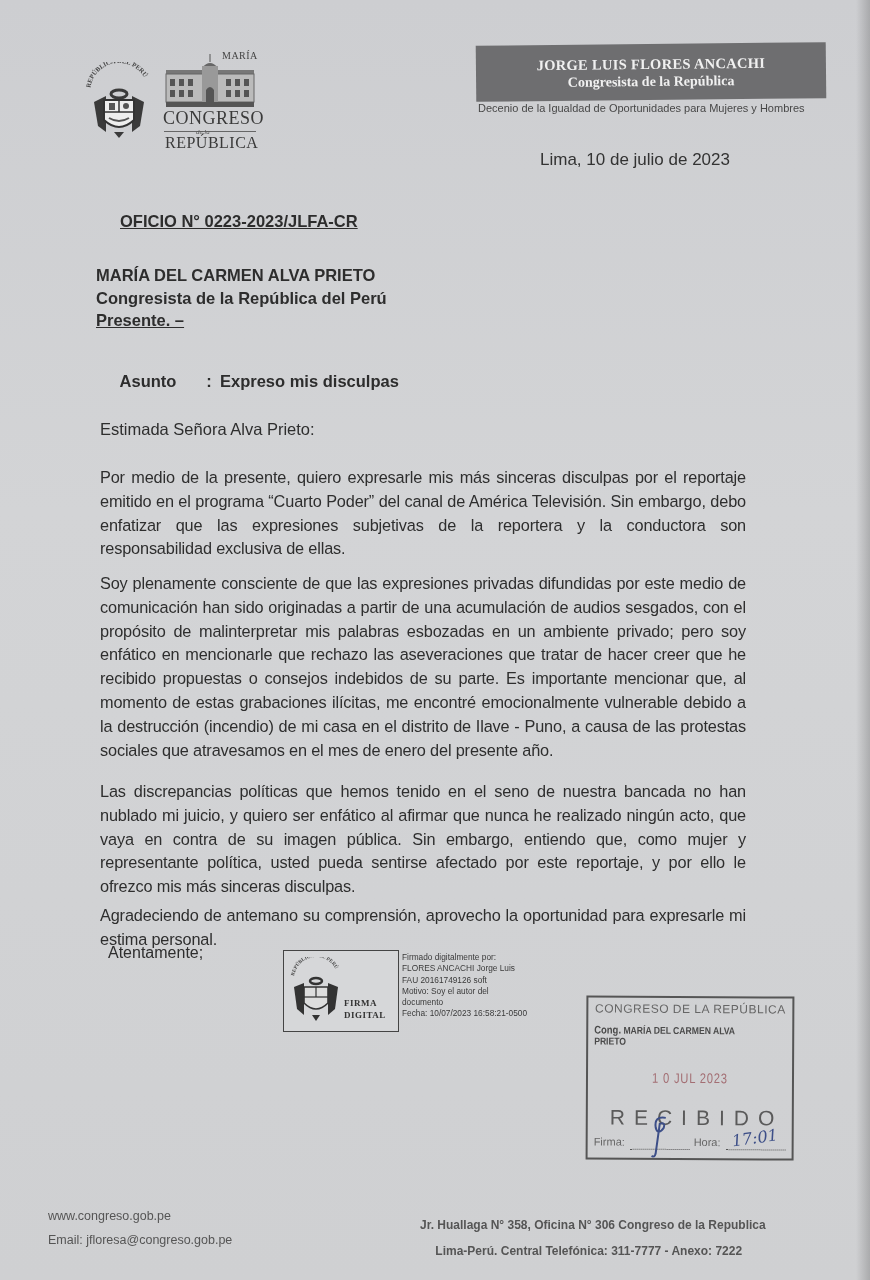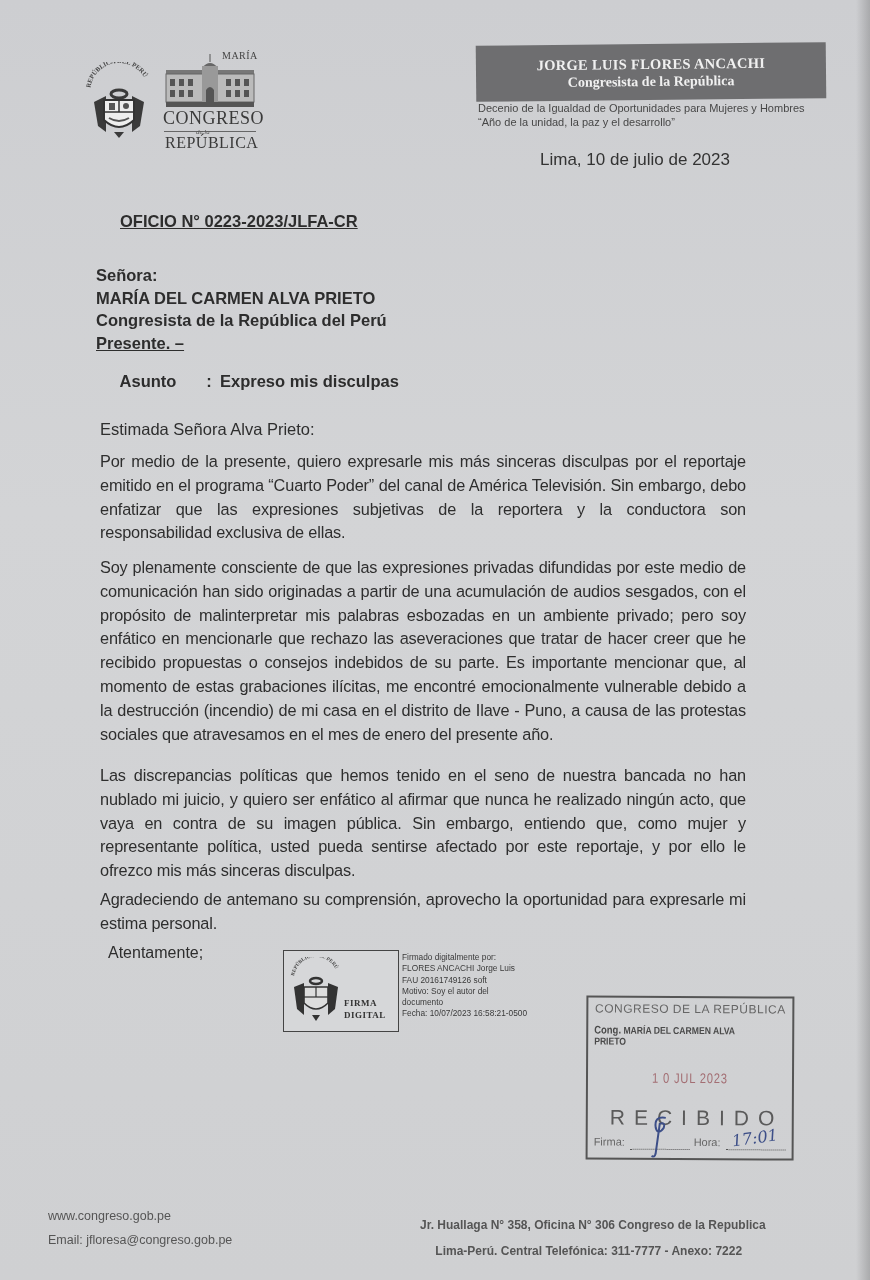--- a/index.html
+++ b/index.html
@@ -57,20 +57,21 @@
   .addressee { position: absolute; left: 96px; top: 264px; font-size: 16.5px; font-weight: bold; line-height: 22.5px; color: #2d2d2d; }
   .addressee .presente { text-decoration: underline; }
   .asunto { position: absolute; left: 98px; top: 372px; font-size: 16.5px; font-weight: bold; color: #2d2d2d; text-align: center; }
   .asunto .lbl { display: inline-block; width: 100px; }
   .asunto .colon { display: inline-block; width: 22px; }
   .greeting { position: absolute; left: 100px; top: 420px; font-size: 16.5px; color: #2e2e2e; }
   .para {
     position: absolute; left: 100px; width: 646px;
     font-size: 16.3px; line-height: 23.8px; text-align: justify; color: #2e2e2e;
     letter-spacing: -0.15px;
+    margin-top: 16px;
   }
   .p1 { top: 450px; }
   .p2 { top: 556px; }
   .p3 { top: 764px; }
   .p4 { top: 888px; }
   .closing { position: absolute; left: 108px; top: 944px; font-size: 16px; color: #2e2e2e; }
 
   
   .sigbox {
     position: absolute; left: 283px; top: 950px; width: 114px; height: 80px;
@@ -159,28 +160,26 @@
     <span class="c2">de la</span>
     <span class="c3">REPÚBLICA</span>
   </div>
 
   <div class="banner">
     <div class="name">JORGE LUIS FLORES ANCACHI</div>
     <div class="title">Congresista de la República</div>
   </div>
   <div class="decenio">
     <div>Decenio de la Igualdad de Oportunidades para Mujeres y Hombres</div>
-    <div>“Año de la unidad, la paz y el desarrollo”</div>
   </div>
   <div class="date">Lima, 10 de julio de 2023</div>
 
   <div class="oficio">OFICIO N° 0223-2023/JLFA-CR</div>
 
   <div class="addressee">
-    <div>Señora:</div>
     <div>MARÍA DEL CARMEN ALVA PRIETO</div>
     <div>Congresista de la República del Perú</div>
     <div><span class="presente">Presente. –</span></div>
   </div>
 
   <div class="asunto">
     <span class="lbl">Asunto</span><span class="colon">:</span><span>Expreso mis disculpas</span>
   </div>
 
   <div class="greeting">Estimada Señora Alva Prieto:</div>

